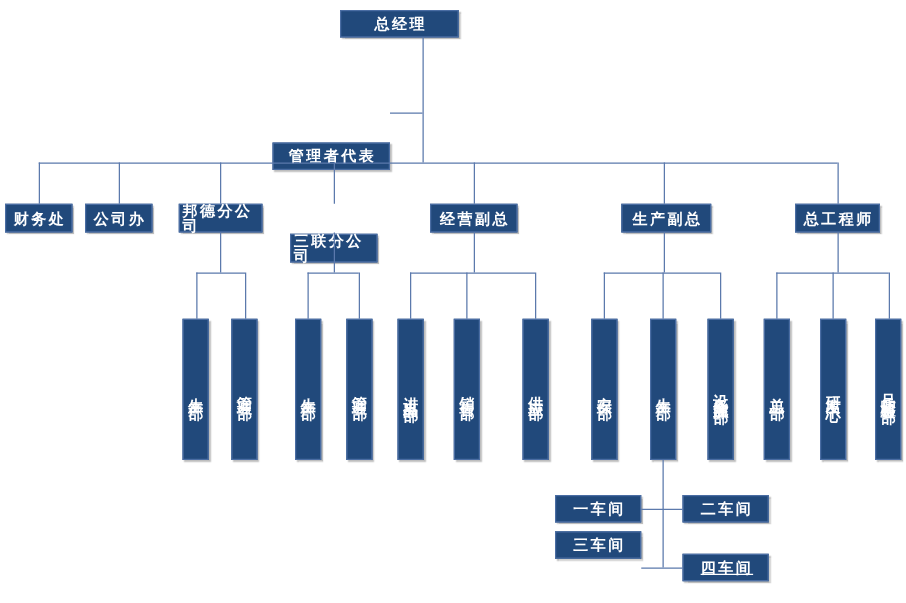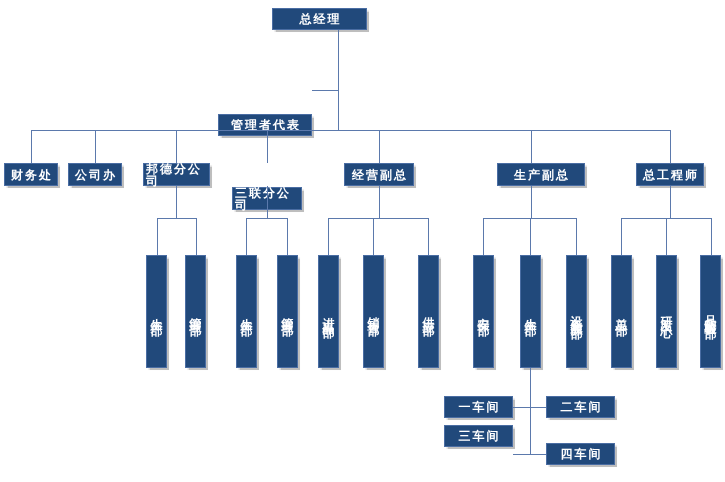--- a/index.html
+++ b/index.html
@@ -35,33 +35,33 @@
 
   
   #gm{left:272px;top:8px;width:95px;height:22px;}
   #rep{left:218px;top:79px;width:94px;height:22px;margin-top:35px;}
   
   #caiwu{left:4px;top:163px;width:54px;height:23px;}
   #gongsiban{left:68px;top:163px;width:54px;height:23px;}
   #bangde{left:143px;top:163px;width:67px;height:23px;}
   #sanlian{left:232px;top:163px;width:70px;height:23px;margin-top:24px;}
   #jingying{left:344px;top:163px;width:70px;height:23px;}
-  #shengchan{left:497px;top:163px;width:88px;height:23px;}
+  #shengchan{left:497px;top:163px;width:72px;height:23px;}
   #zonggong{left:636px;top:163px;width:68px;height:23px;}
   
   #bd_sc{left:146px;}  #bd_gl{left:185px;}
   #sl_sc{left:236px;}  #sl_gl{left:277px;}
   #jy_jcp{left:318px;} #jy_xs{left:363px;} #jy_gy{left:418px;}
   #sc_ab{left:473px;}  #sc_sc{left:520px;} #sc_sb{left:566px;}
   #zg_zg{left:611px;}  #zg_yf{left:656px;} #zg_pz{left:700px;}
   
   #ws1{left:444px;top:396px;width:69px;height:22px;}
   #ws2{left:546px;top:396px;width:69px;height:22px;}
   #ws3{left:444px;top:425px;width:69px;height:22px;}
-  #ws4{left:546px;top:443px;width:69px;height:22px;}
+  #ws4{left:546px;top:443px;width:69px;height:22px;text-decoration:underline;}
 </style>
 </head>
 <body>
 
 <div id="stage">
 
   <div class="box" id="gm">总经理</div>
   <div class="box" id="rep">管理者代表</div>
 
   <div class="box" id="caiwu">财务处</div>

